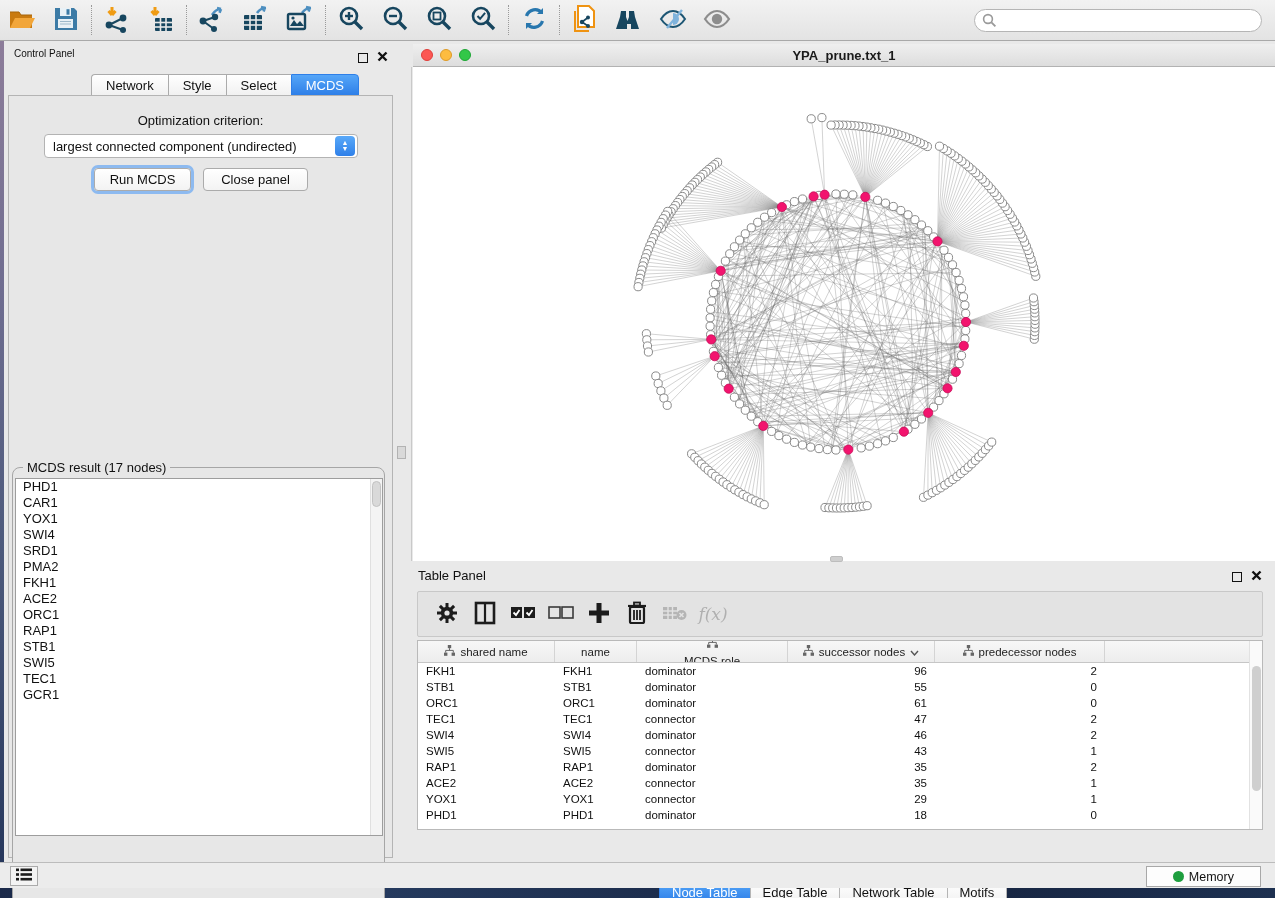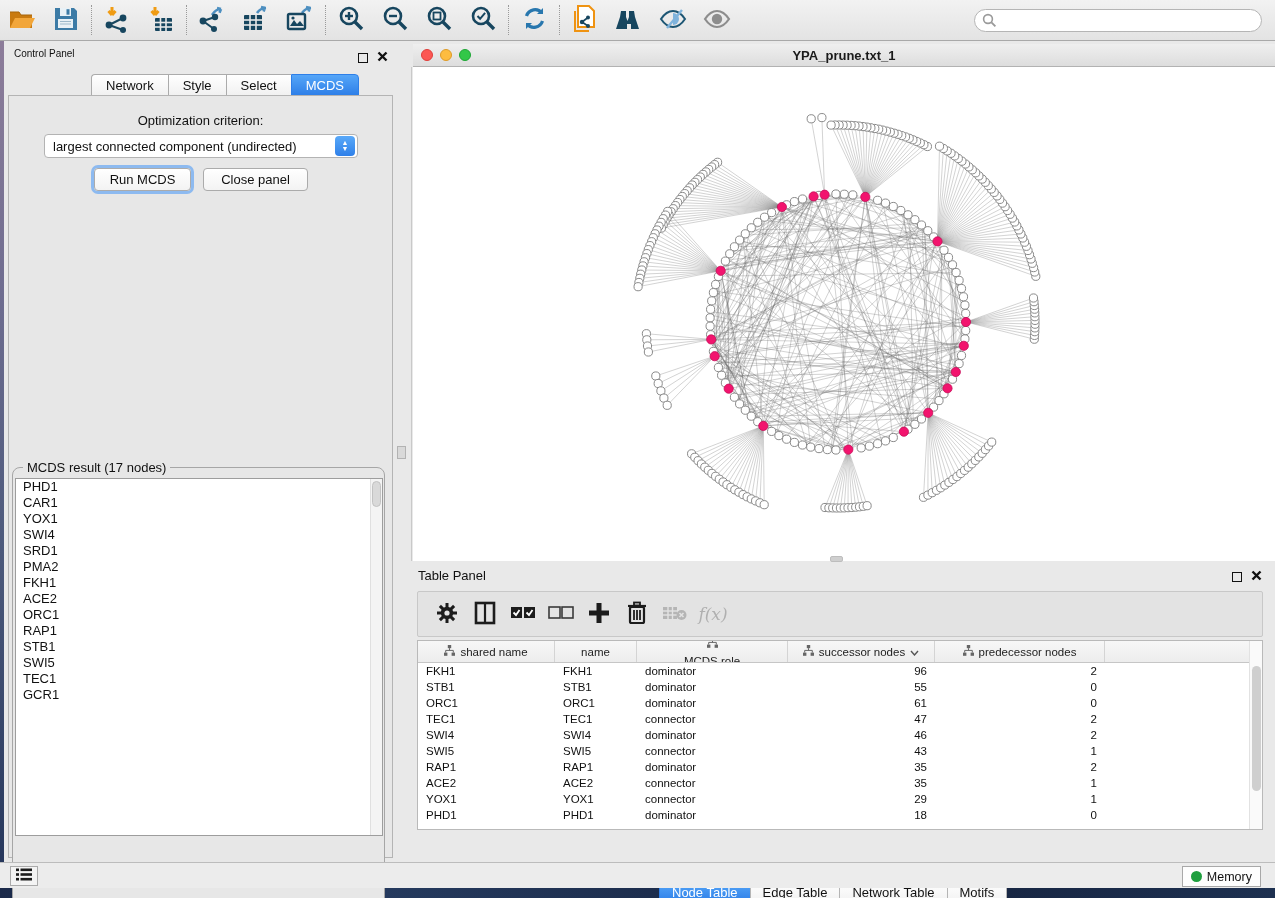--- a/index.html
+++ b/index.html
@@ -96,21 +96,21 @@
     border-right:none; display:flex; align-items:center; font-size:13px; }
   .btab:first-child { border-radius:4px 0 0 4px; }
   .btab:last-child { border-right:1px solid #b5b5b5; border-radius:0 4px 4px 0; }
   .btab.sel { background:linear-gradient(180deg,#55a6f8,#2e7fe8); color:#fff; border-color:#2e7fe8; }
 
   
   .statusbar { left:0; top:862px; width:1275px; height:26px; background:#ececec; border-top:1px solid #bcbcbc; }
   .list-btn { position:absolute; left:10px; top:3px; width:28px; height:20px; background:#f4f4f4;
     border:1px solid #ababab; display:flex; align-items:center; justify-content:center; }
   .memory-btn { position:absolute; right:14px; top:3px; height:21px; background:#fdfdfd; border:1px solid #a8a8a8;
-    display:flex; align-items:center; gap:5px; padding:0 8px; font-size:12.5px; }
+    display:flex; align-items:center; gap:5px; padding:0 26px; font-size:12.5px; }
   .mem-dot { width:11px; height:11px; border-radius:50%; background:#1e9e3e; }
 </style>
 </head>
 <body>
 
 <div class="abs toolbar">
   <div class="tb-icon">
     <span>
       <svg width="30" height="26" viewBox="0 0 30 26">
           <path d="M3 6h9l2 3h11v13H3z" fill="#c97a10"></path>

